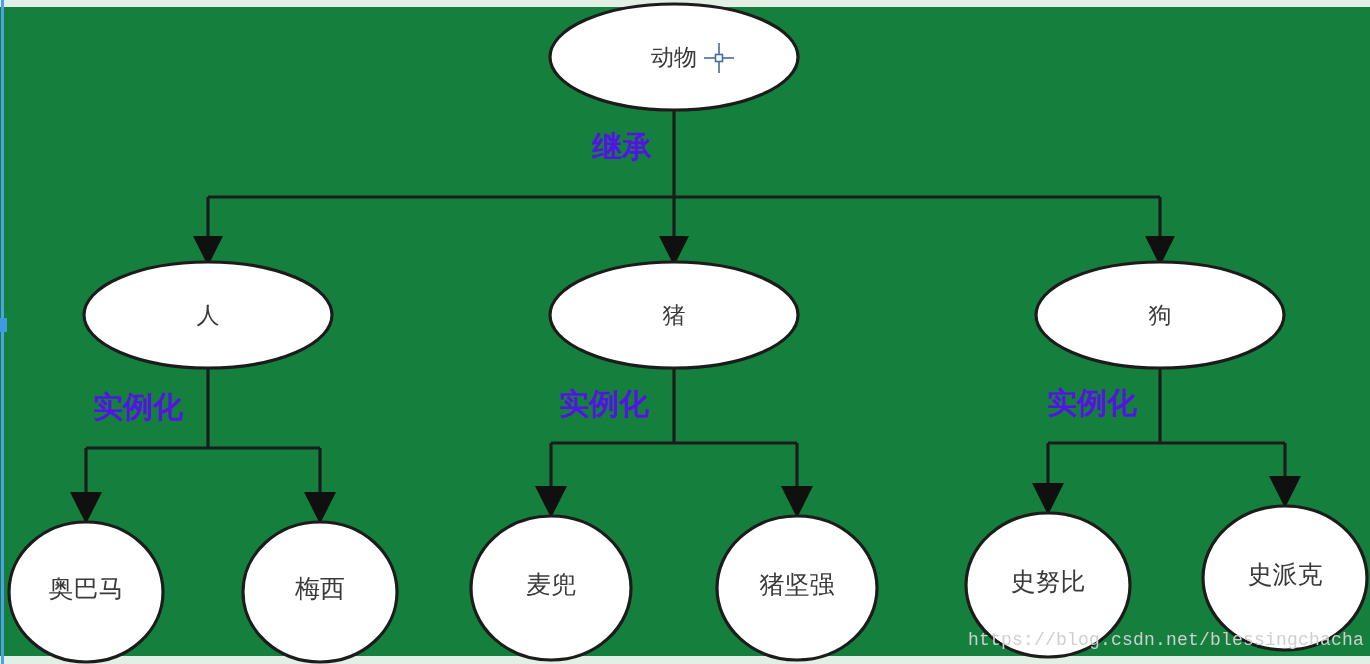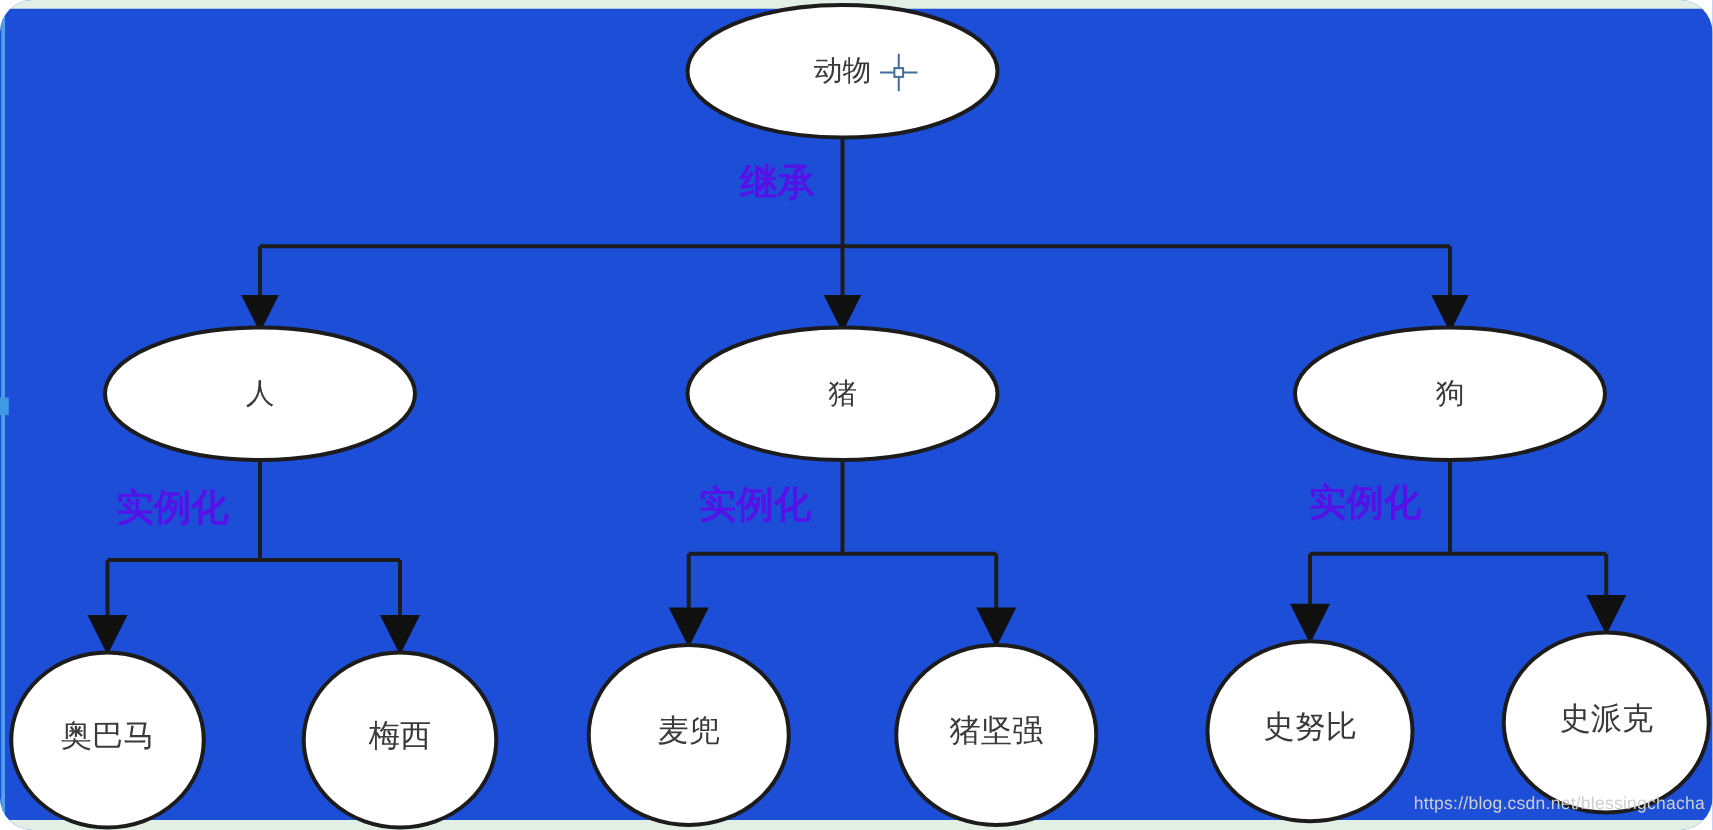--- a/index.html
+++ b/index.html
@@ -7,23 +7,22 @@
     padding: 0;
     background: #ffffff;
   }
   body {
     font-family: "DejaVu Sans", "Liberation Sans", sans-serif;
   }
   #canvas {
     position: relative;
     width: 1370px;
     height: 664px;
-    background: #1d4ed8;
+    background: #15803d;
     overflow: hidden;
-    border-radius: 26px;
   }
   
   .band-top {
     position: absolute;
     left: 0; top: 0;
     width: 1370px; height: 7px;
     background: #e2efe4;
   }
   .band-bottom {
     position: absolute;
@@ -77,23 +76,23 @@
     font-size: 30px;
     font-weight: bold;
     text-anchor: middle;
     dominant-baseline: middle;
   }
   .watermark {
     position: absolute;
     right: 6px;
     bottom: 14px;
     color: #cfcfcf;
-    font-size: 14px;
+    font-size: 18px;
     letter-spacing: 0.2px;
-    font-family: Liberation Sans, sans-serif;
+    font-family: Liberation Mono, monospace;
     white-space: nowrap;
     pointer-events: none;
   }
   .cursor {
     position: absolute;
     left: 702px;
     top: 41px;
     width: 34px;
     height: 34px;
     pointer-events: none;

